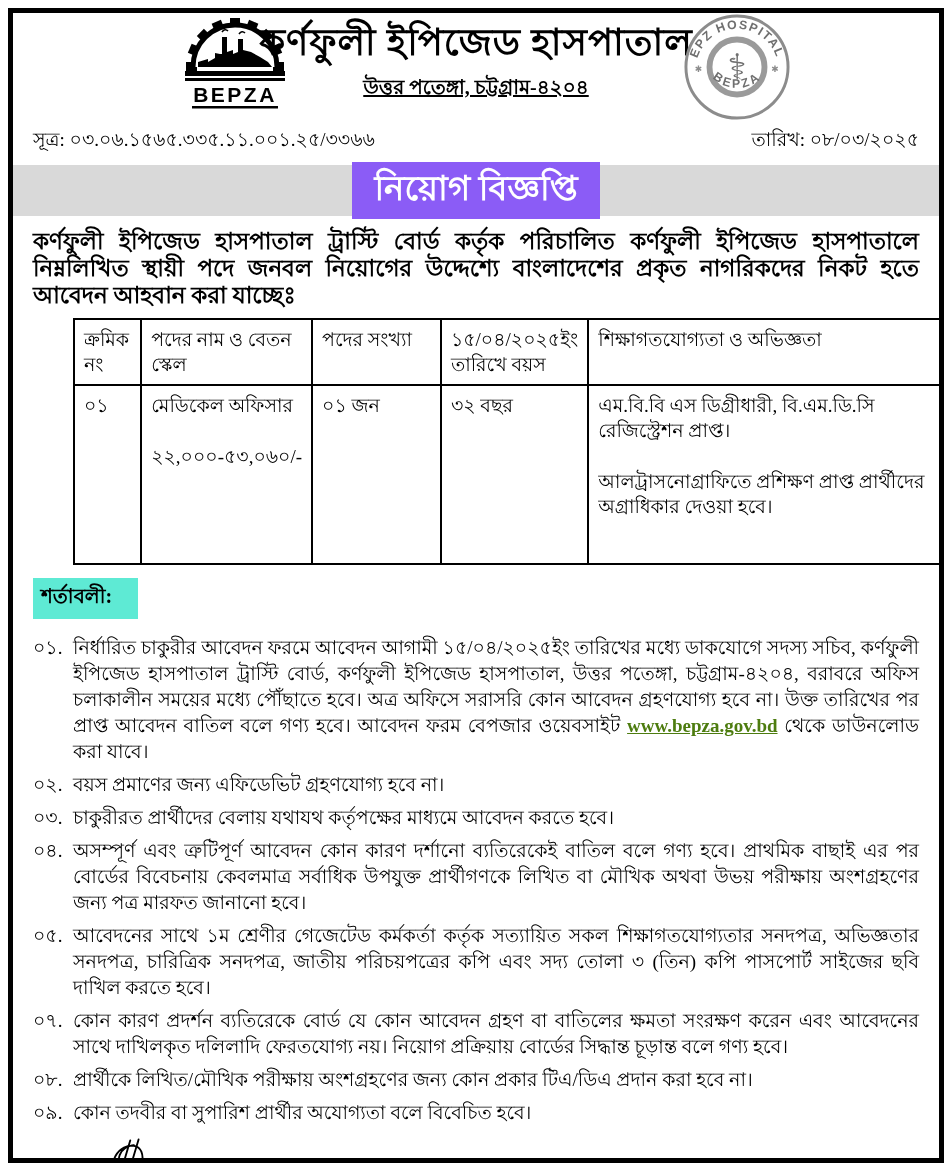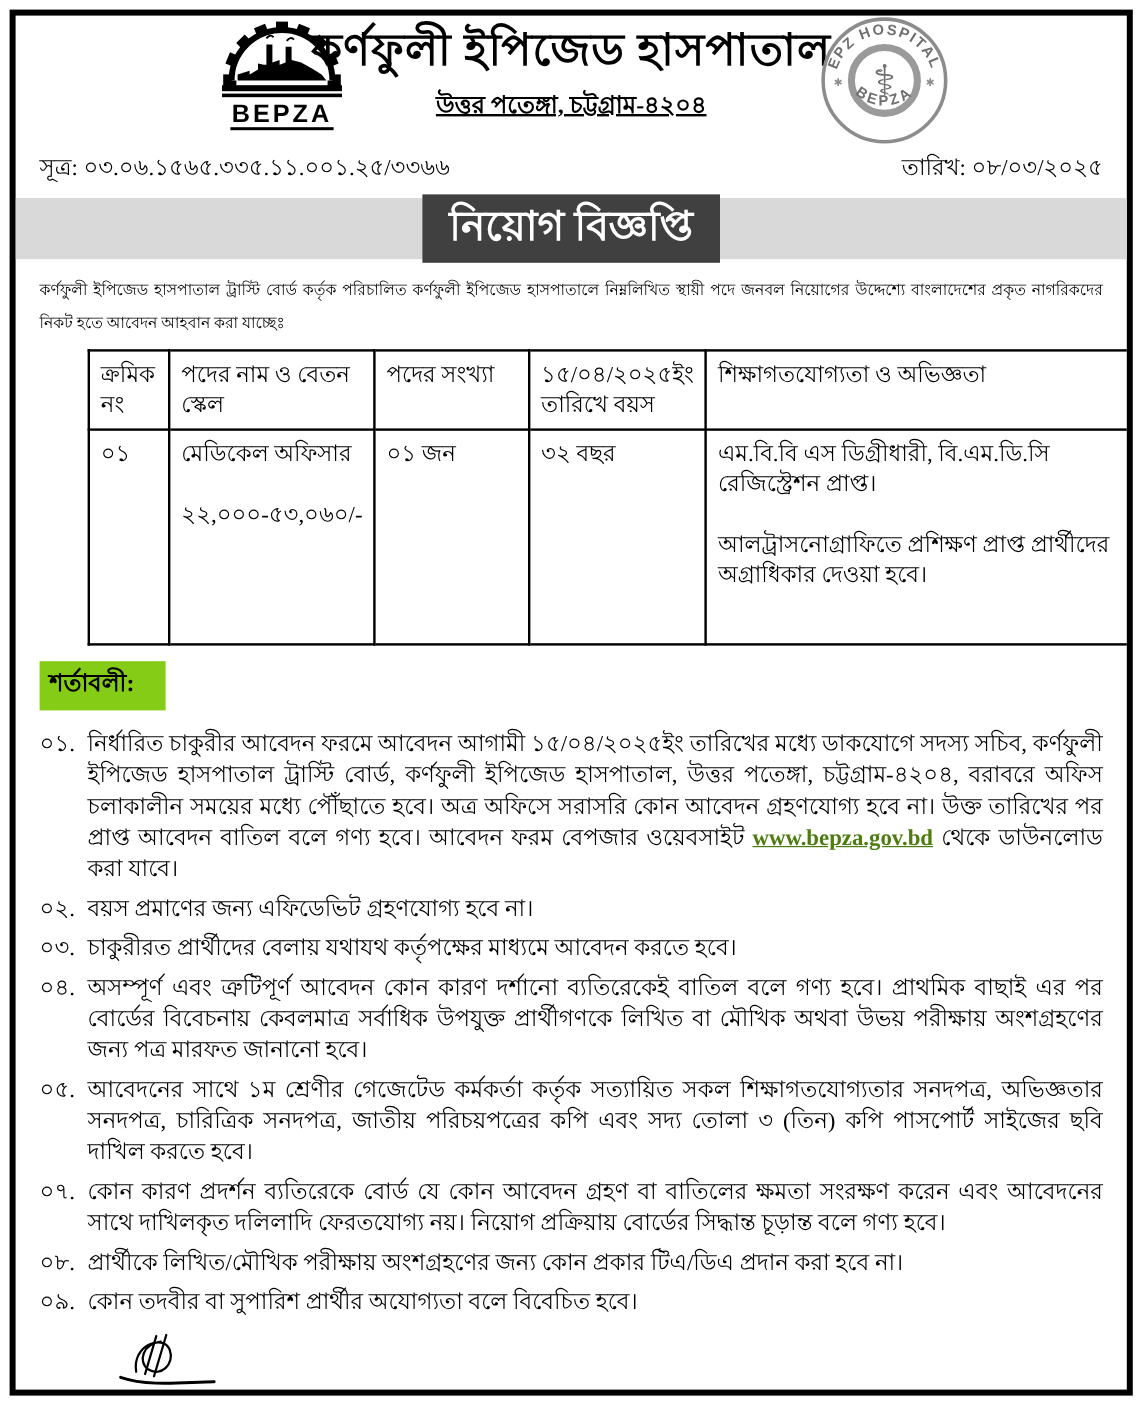--- a/index.html
+++ b/index.html
@@ -18,45 +18,45 @@
   .title-block { position:absolute; left:50%; top:10px; transform:translateX(-50%); text-align:center; white-space:nowrap; }
   .hospital-name { font-size:37px; font-weight:bold; letter-spacing:1px; line-height:1.1; }
   .hospital-address { font-size:20px; font-weight:bold; text-decoration:underline; margin-top:8px; }
   .seal { position:absolute; right:128px; top:0px; width:108px; height:108px; }
   
   .refline { display:flex; justify-content:space-between; font-size:19px; margin-top:10px; }
   
   .band { position:relative; height:51px; margin:8px -20px 0 -20px; background:#d9d9d9; }
   .banner {
     position:absolute; left:50%; top:-3px; transform:translateX(-50%);
-    background:#404040; color:#fff; height:57px; min-width:248px; padding:0 22px;
+    background:#8b5cf6; color:#fff; height:57px; min-width:248px; padding:0 22px;
     display:flex; align-items:center; justify-content:center;
     font-size:34px; font-weight:bold;
   }
   
-  .intro { margin-top:12px; font-size:13px; line-height:27px; text-align:justify; }
+  .intro { margin-top:12px; font-size:23px; line-height:27px; text-align:justify;font-weight:bold; }
   
   table.positions { width:100%; border-collapse:collapse; margin-top:9px;margin-left:40px; }
   table.positions th, table.positions td {
     border:2px solid #000; vertical-align:top; text-align:left;
     font-size:19px; font-weight:normal; line-height:25px; padding:7px 9px;
   }
   th.c1, td.c1 { width:7.6%; }
   th.c2, td.c2 { width:19.2%; }
   th.c3, td.c3 { width:14.7%; text-align:center; }
   th.c4, td.c4 { width:16.3%; text-align:center; }
   th.c5, td.c5 { width:42.2%; }
   td.c1 { text-align:left; }
   .cell-gap { height:26px; }
   .qual2 { margin-top:26px; }
   td { height:auto; }
   tr.data-row td { padding-bottom:44px; }
   
   .terms-heading {
-    display:inline-block; background:#84cc16; padding:3px 26px 5px 8px;
+    display:inline-block; background:#5eead4; padding:3px 26px 5px 8px;
     font-size:20px; font-weight:bold; margin-top:13px;
   }
   ol.terms { list-style:none; margin-top:16px; }
   ol.terms li { display:flex; margin-bottom:7px; font-size:19px; line-height:26px; }
   ol.terms .num { width:40px; flex-shrink:0; }
   ol.terms .txt { flex:1; text-align:justify; }
   .weblink { font-weight:bold; text-decoration:underline; color:#4d7c0f; cursor:pointer; }
   
   .sig-wrap { margin-top:2px; margin-left:48px; width:150px; }
   .sig-svg { display:block; width:130px; height:52px; }

